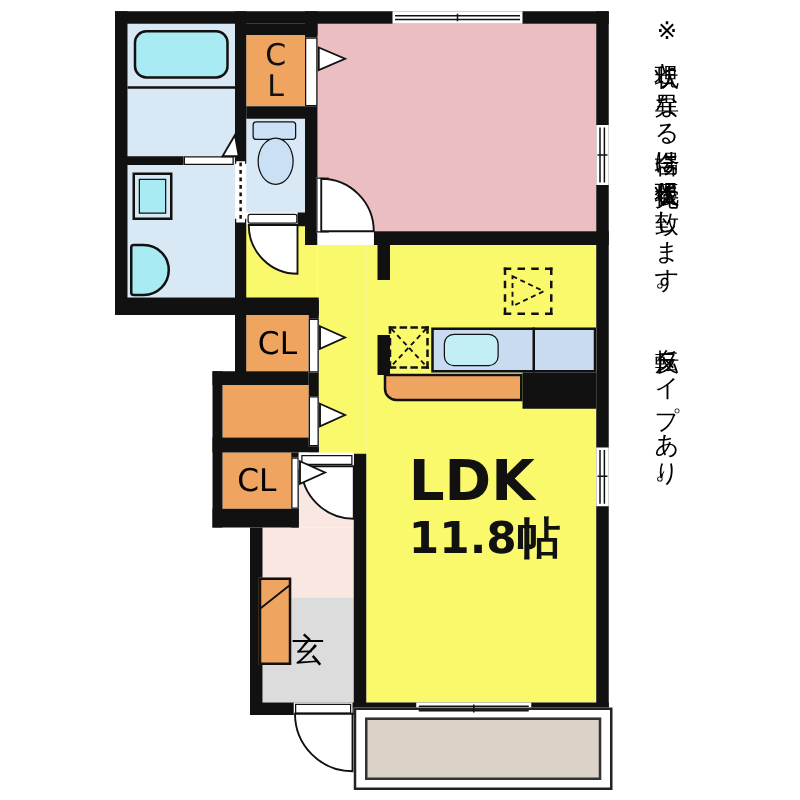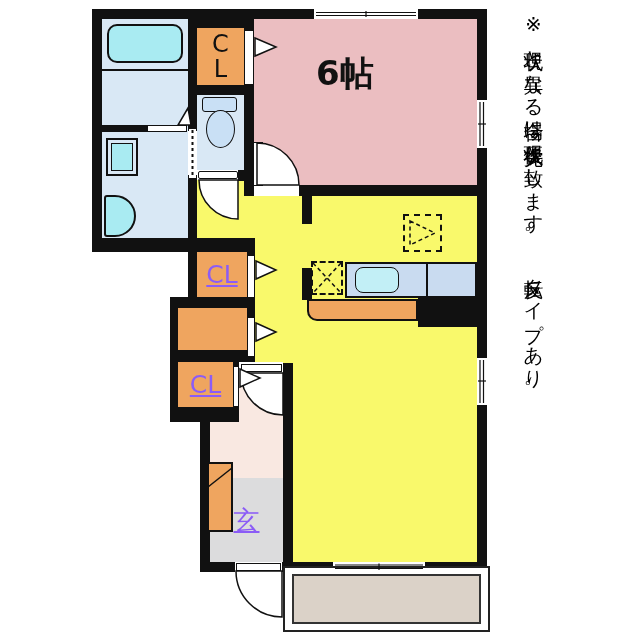--- a/index.html
+++ b/index.html
@@ -5,21 +5,21 @@
   html,body{margin:0;padding:0;background:#fff;}
   #stage{position:relative;width:640px;height:640px;background:#ffffff;overflow:hidden;
          font-family:"DejaVu Sans","Liberation Sans",sans-serif;color:#111;}
   .abs{position:absolute;box-sizing:border-box;}
   .wall{position:absolute;background:var(--c-wall,#111);}
   .room{position:absolute;}
   .gap{position:absolute;background:#fff;}
   .panel{position:absolute;background:#fff;border:1px solid #111;box-sizing:border-box;}
   .fix{position:absolute;box-sizing:border-box;}
   .lbl{position:absolute;display:flex;align-items:center;justify-content:center;
-       color:#8b5cf6;white-space:nowrap;text-decoration:underline;}
+       color:#000000;white-space:nowrap;}
   svg.overlay{position:absolute;left:0;top:0;pointer-events:none;}
   .note-v{position:absolute;writing-mode:vertical-rl;text-orientation:mixed;
           font-size:19.5px;line-height:30px;letter-spacing:0.5px;color:#000;}
 </style>
 </head>
 <body>
 
 <div id="stage" style="--c-wall: #111111; --c-west: #EBBEC1; --c-ldk: #F9F96B; --c-closet: #EFA55F; --c-san: #D9E8F5; --c-cyan: #A9EBF2; --c-toilet: #C9E0F5; --c-counter: #C9DBF0; --c-sink: #C2EFF6; --c-hall: #F9E8E1; --c-genkan: #DCDCDD; --c-balc: #DBD2C8;">
 
   <div class="room" style="left:102px;top:19px;width:86px;height:112px;background:var(--c-san,#D9E8F5);"></div>
@@ -123,23 +123,26 @@
       <line x1="480" y1="360" x2="480" y2="403"></line>
         <line x1="483.5" y1="360" x2="483.5" y2="403"></line>
         <line x1="478" y1="381" x2="486" y2="381"></line>
       <line x1="335" y1="565" x2="423" y2="565"></line>
         <line x1="335" y1="568.5" x2="423" y2="568.5"></line>
         <line x1="379" y1="563.5" x2="379" y2="570"></line>
     </g>
   </svg>
 
   <div class="abs" style="left:316px;top:50px;line-height:46px;font-size:34px;font-weight:600;">
-    <div>6帖</div>
   </div>
 
+  <div class="abs" style="left:327px;top:360px;">
+    <div style="font-size:45px;font-weight:600;line-height:50px;">LDK</div>
+    <div style="font-size:35px;font-weight:600;line-height:42px;">11.8帖</div>
+  </div>
 
   <div class="abs" style="left:197px;top:32px;width:47px;text-align:center;font-size:24px;font-weight:500;line-height:25px;">
     <span style="display:block;">C</span>
     <span style="display:block;">L</span>
   </div>
 
   <div class="lbl" style="left:197px;top:252px;width:50px;height:45px;font-size:25px;font-weight:500;">CL</div>
   <div class="lbl" style="left:178px;top:362px;width:55px;height:45px;font-size:25px;font-weight:500;">CL</div>
   <div class="lbl" style="left:210px;top:478px;width:73px;height:84px;font-size:26px;font-weight:500;">玄</div>
 

